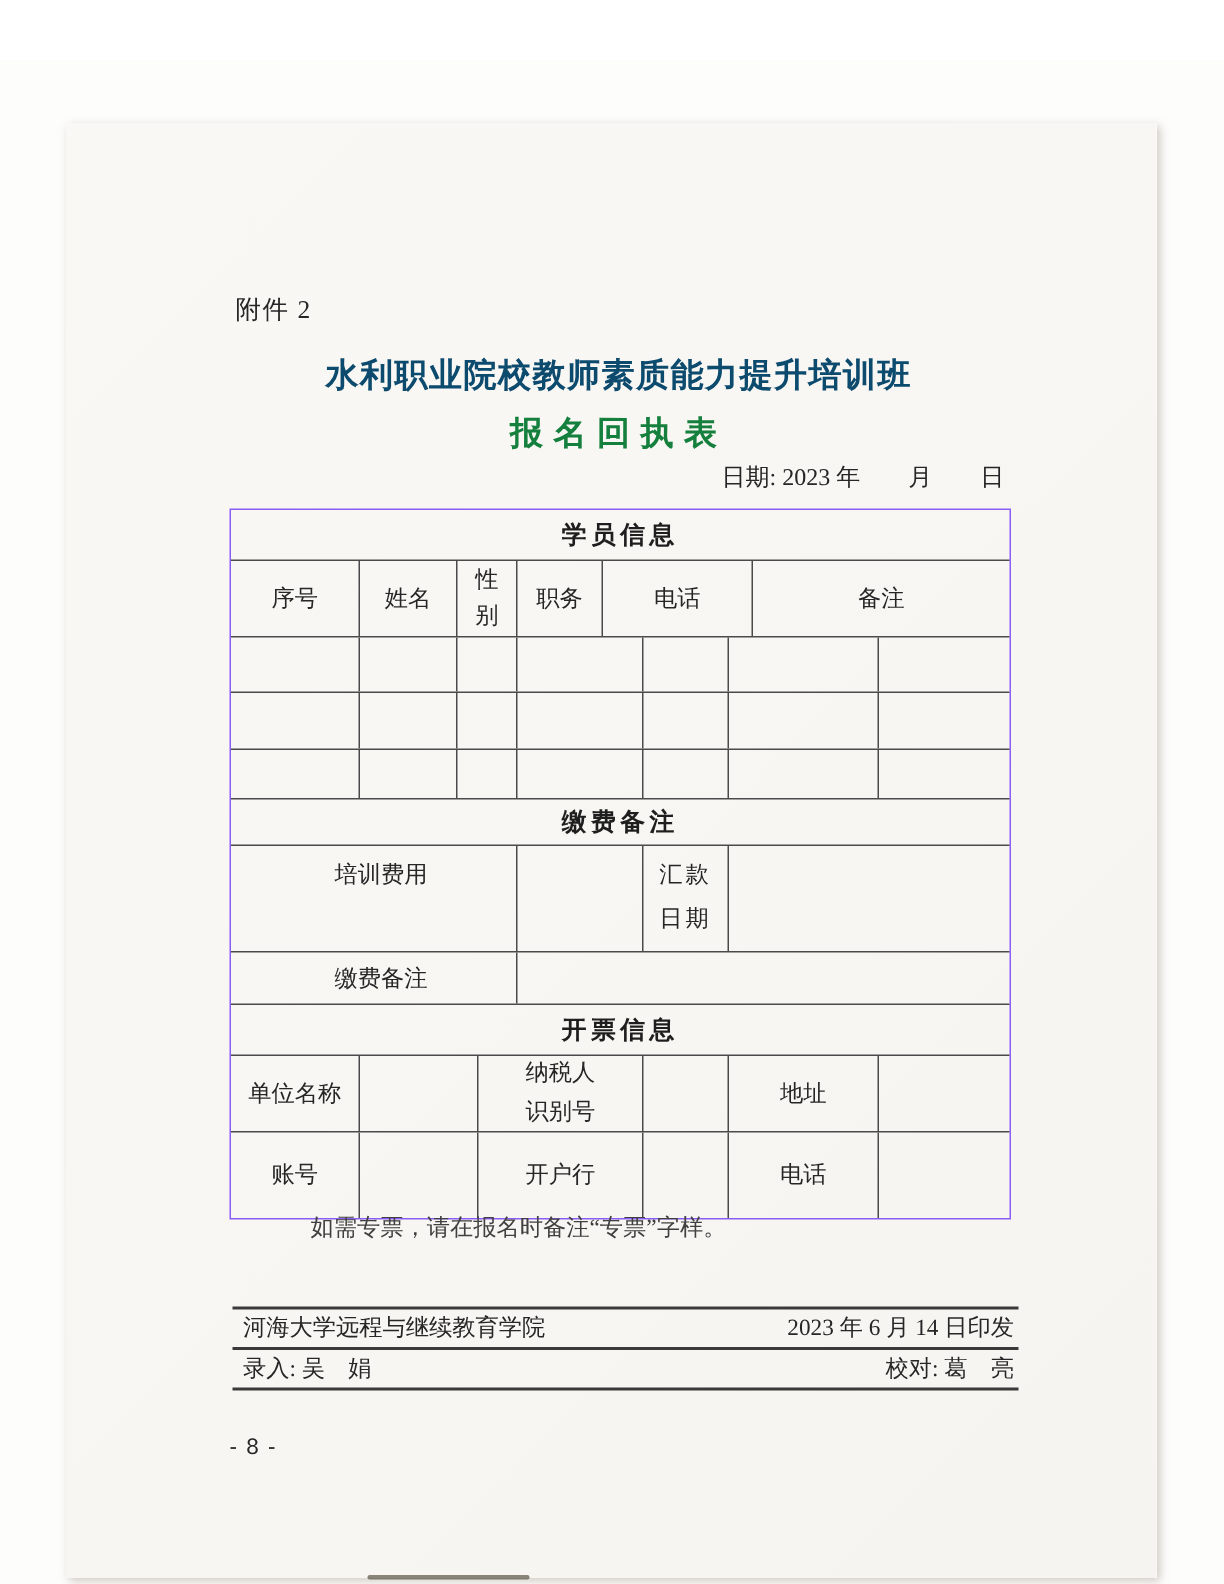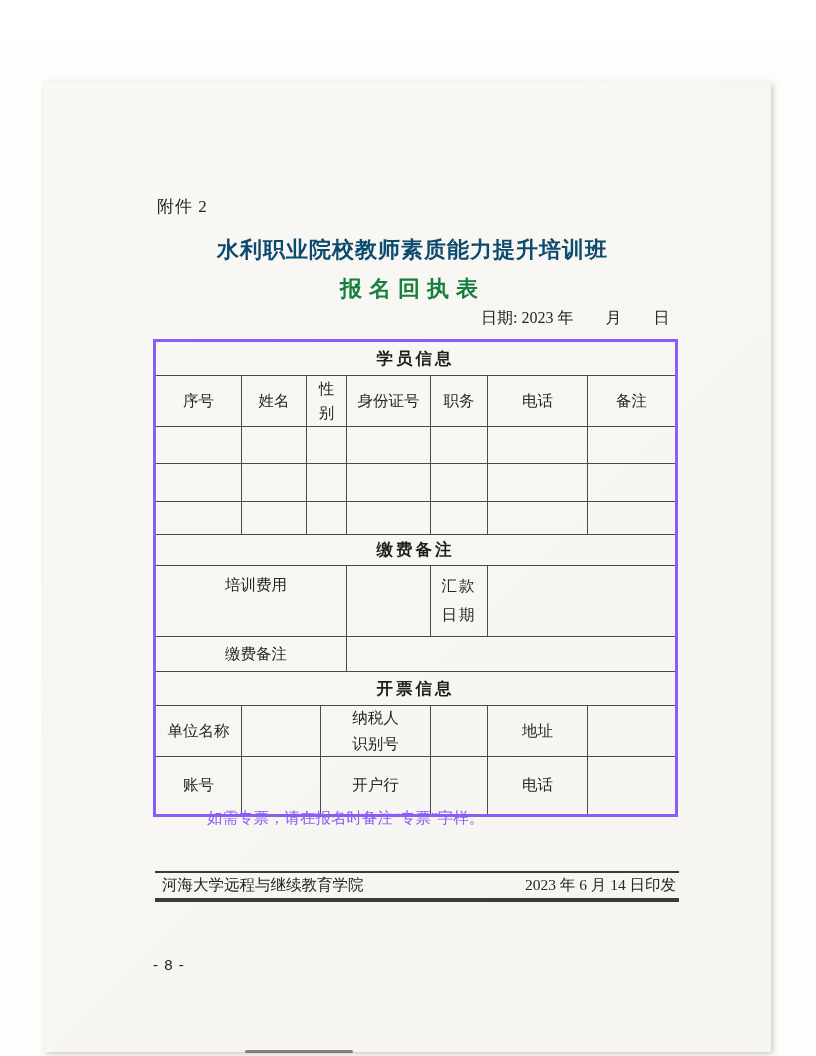--- a/index.html
+++ b/index.html
@@ -23,21 +23,21 @@
 
   .attachment{position:absolute;left:157px;top:155px;font-size:17px;letter-spacing:1px;}
   .title-block{position:absolute;left:153px;top:195px;width:519px;text-align:center;}
   .title-line1{font-size:22px;font-weight:700;letter-spacing:1px;color:#0c4a6e;}
   .title-line2{font-size:22px;font-weight:700;letter-spacing:7px;margin-top:9px;color:#15803d;}
   .date-line{position:absolute;left:481px;top:268px;font-size:16px;white-space:pre;}
 
   
   .form-table{
     position:absolute;left:153px;top:299px;width:519px;
-    border:3px solid #8b5cf6;box-sizing:content-box;
+    border:1px solid #8b5cf6;box-sizing:content-box;
     font-size:15.5px;
   }
   .ft-row{display:flex;border-top:1px solid #4a4a4a;}
   .ft-row:first-child{border-top:none;}
   .cell{
     box-sizing:border-box;display:flex;align-items:center;justify-content:center;
     border-left:1px solid #4a4a4a;overflow:hidden;
   }
   .cell:first-child{border-left:none;}
   .section-title{
@@ -48,21 +48,21 @@
   .h32{height:32px}.h30{height:30px}.h70{height:70px}.h34{height:34px}.h57{height:57px}
   .w85{flex:0 0 85px}.w65{flex:0 0 65px}.w40{flex:0 0 40px}.w84{flex:0 0 84px}
   .w57{flex:0 0 57px}.w100{flex:0 0 100px}.w190{flex:0 0 190px}.w79{flex:0 0 79px}
   .w110{flex:0 0 110px}.grow{flex:1 1 auto}
   .wrap2{display:inline-block;width:18px;line-height:1.55;text-align:center;}
   .wrap22{display:inline-block;width:36px;line-height:1.85;text-align:center;letter-spacing:2px;}
   .wrap33{display:inline-block;width:52px;line-height:1.7;text-align:center;}
   .align-left{justify-content:center;padding-left:10px;}
   .align-top{align-items:flex-start;padding-top:9px;}
 
-  .note{position:absolute;left:207px;top:768px;font-size:15.5px;color:#8b5cf6;}
+  .note{position:absolute;left:207px;top:768px;font-size:15.5px;color:#404040;}
 
   
   .colophon{
     position:absolute;left:155px;top:831px;width:524px;
     border-top:2px solid #3a3a3a;border-bottom:2px solid #3a3a3a;
     font-size:15.5px;
   }
   .colophon-row{
     display:flex;justify-content:space-between;align-items:center;
     height:25px;padding:0 3px 0 7px;white-space:pre;gap:35px;
@@ -94,23 +94,20 @@
     <div class="ft-row h50">
       <div class="cell w85">
           <span>序号</span>
         </div>
       <div class="cell w65">
           <span>姓名</span>
         </div>
       <div class="cell w40">
           <span class="wrap2">性别</span>
         </div>
-      <div class="cell w84">
-          <span>身份证号</span>
-        </div>
       <div class="cell w57">
           <span>职务</span>
         </div>
       <div class="cell w100">
           <span>电话</span>
         </div>
       <div class="cell grow">
           <span>备注</span>
         </div>
     </div>
@@ -197,16 +194,20 @@
 
   </div>
 
   <div class="note">如需专票，请在报名时备注“专票”字样。</div>
 
   <div class="colophon">
     <div class="colophon-row">
       <span>河海大学远程与继续教育学院</span>
       <span>2023 年 6 月 14 日印发</span>
     </div>
+    <div class="colophon-row">
+      <span>录入: 吴　娟</span>
+      <span>校对: 葛　亮</span>
+    </div>
   </div>
 
   <div class="page-number">- 8 -</div>
 </div>
 
 </body></html>

